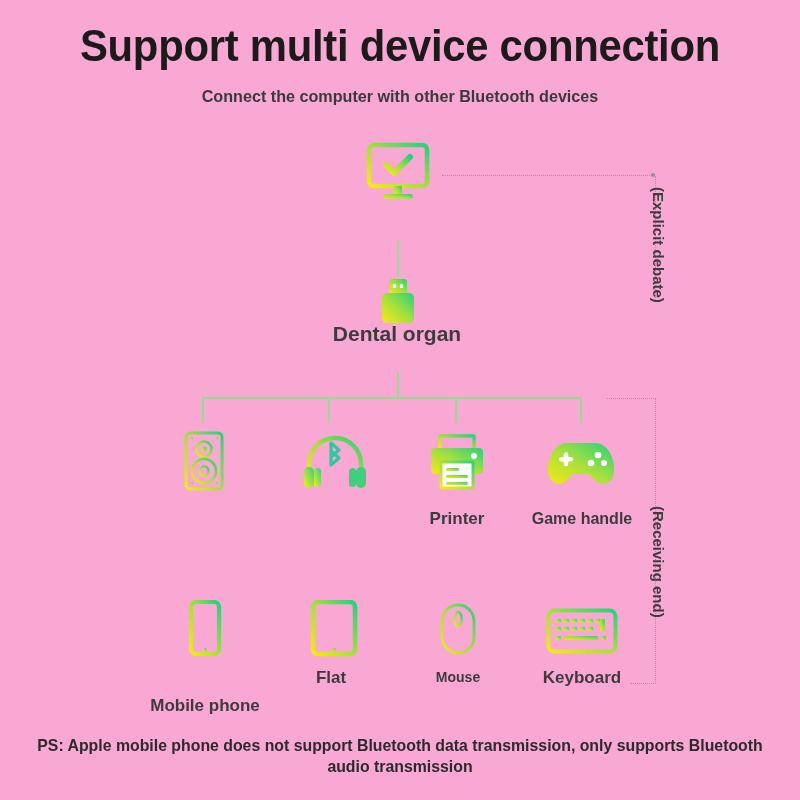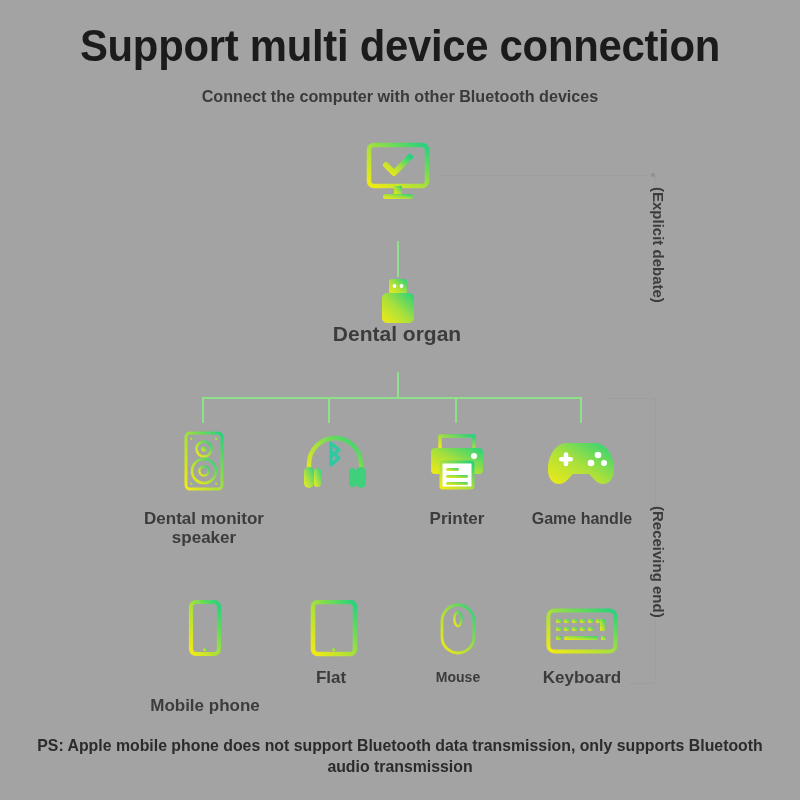--- a/index.html
+++ b/index.html
@@ -4,21 +4,21 @@
 <style>
   html, body {
     margin: 0;
     padding: 0;
     background: #ffffff;
   }
   #page {
     position: relative;
     width: 800px;
     height: 800px;
-    background: #a3a3a3;
+    background: #f9a8d4;
     overflow: hidden;
     font-family: "Liberation Sans", sans-serif;
     -webkit-font-smoothing: antialiased;
   }
 
   
   .title {
     position: absolute;
     left: 0;
     top: 20px;
@@ -167,22 +167,20 @@
       <circle cx="26" cy="19" r="7.5" fill="none" stroke="url(#gr)" stroke-width="2.6"></circle>
       <circle cx="26" cy="19" r="2.6" fill="url(#gr)"></circle>
       <circle cx="26" cy="41" r="12" fill="none" stroke="url(#gr)" stroke-width="2.6"></circle>
       <circle cx="26" cy="41" r="4.6" fill="none" stroke="url(#gr)" stroke-width="2.4"></circle>
       <circle cx="13.5" cy="8.5" r="1.3" fill="url(#gr)"></circle>
       <circle cx="38.5" cy="8.5" r="1.3" fill="url(#gr)"></circle>
       <circle cx="13.5" cy="53.5" r="1.3" fill="url(#gr)"></circle>
       <circle cx="38.5" cy="53.5" r="1.3" fill="url(#gr)"></circle>
     </svg>
   </div>
-  <div class="node-label" style="left:130px; top:509px; width:148px; font-size:17px;">Dental monitor
-speaker</div>
 
   <div class="icon-box" style="left:300px; top:434px; width:70px; height:58px;">
     <svg width="70" height="58" viewBox="0 0 70 58">
       <path d="M9 43 V30 A26 26 0 0 1 61 30 V43" fill="none" stroke="url(#gr)" stroke-width="4.4" stroke-linecap="round"></path>
       <rect x="4" y="33" width="10" height="21" rx="5" fill="url(#gr2)"></rect>
       <rect x="14" y="34" width="7" height="19" rx="3.5" fill="url(#gr2)"></rect>
       <rect x="49" y="34" width="7" height="19" rx="3.5" fill="#3ed07a"></rect>
       <rect x="56" y="33" width="10" height="21" rx="5" fill="#3ed07a"></rect>
       <path d="M31 17 L39 24 L31 31 V9 L39 16 L31 23" fill="none" stroke="#2ec9a0" stroke-width="3.2" stroke-linejoin="round" stroke-linecap="round"></path>
     </svg>

